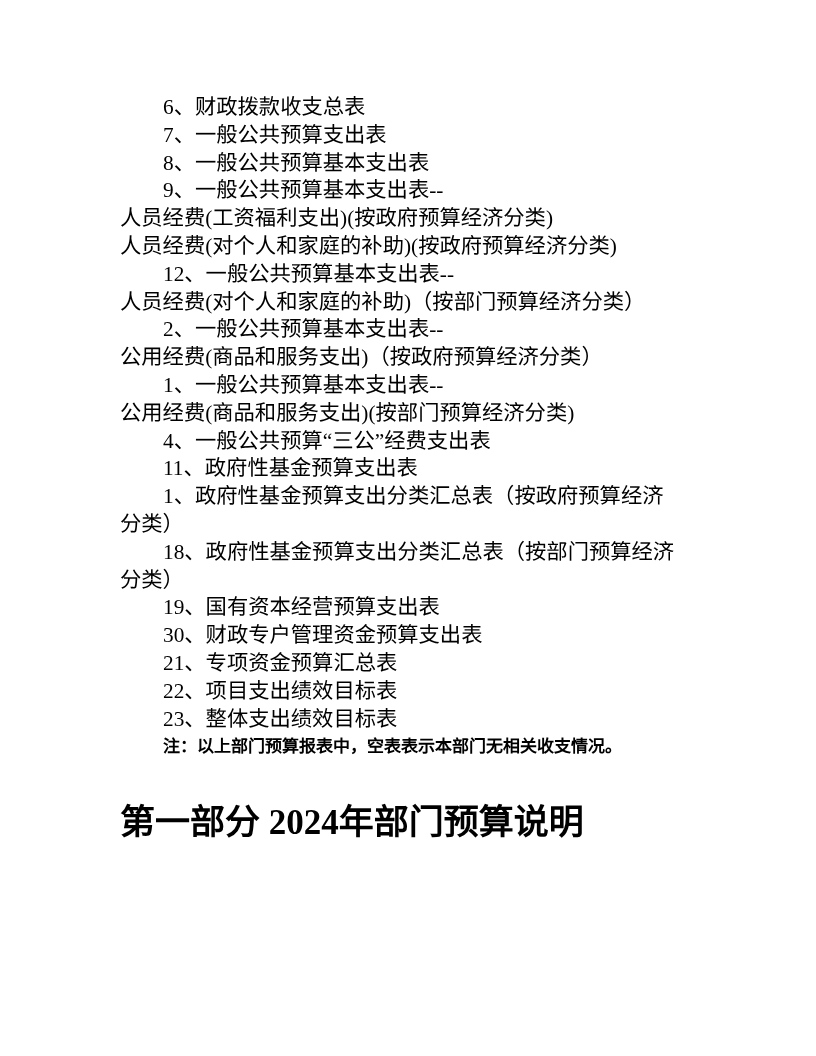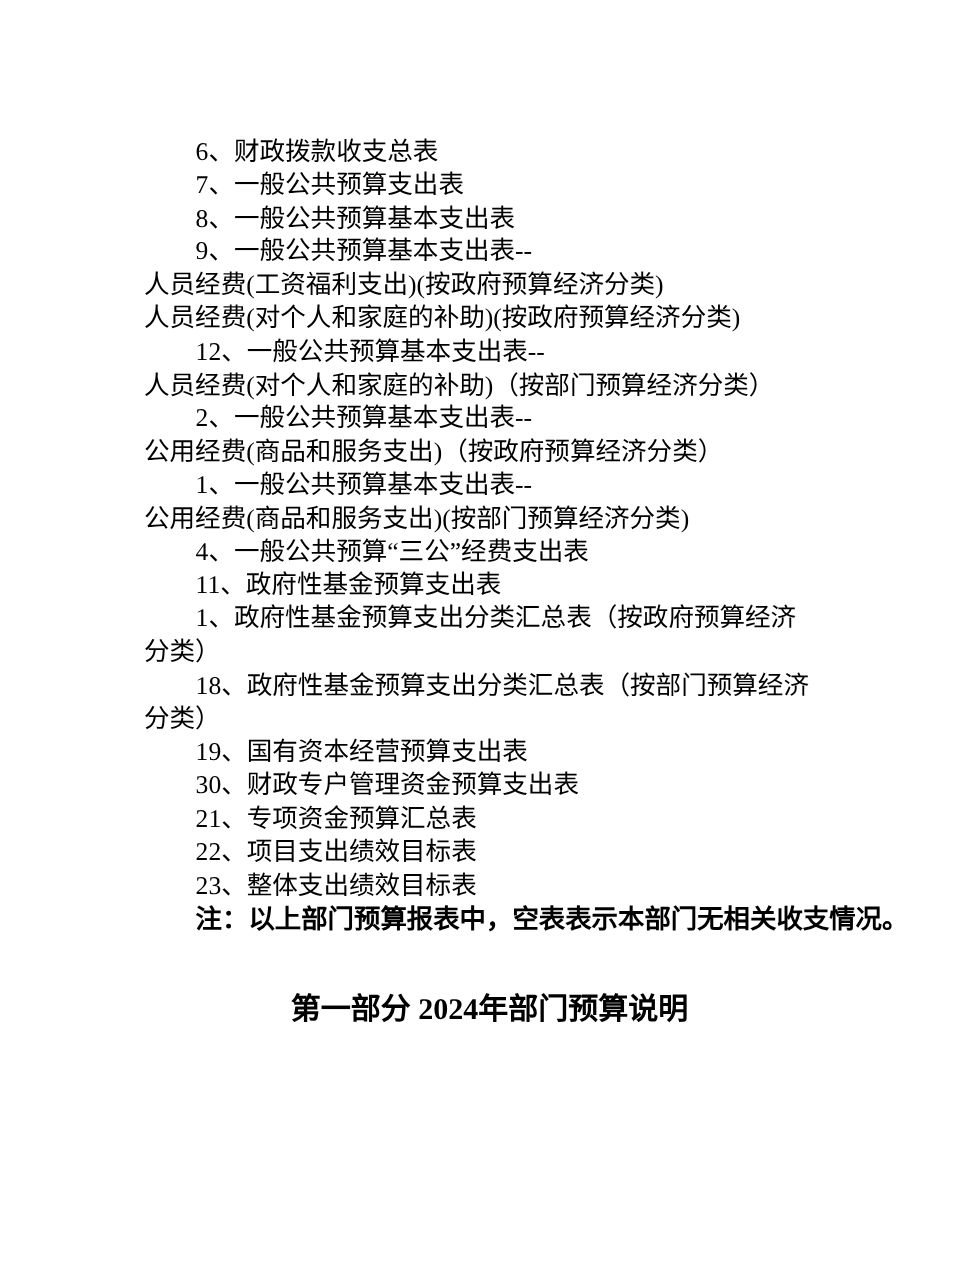--- a/index.html
+++ b/index.html
@@ -11,38 +11,36 @@
     margin: 0 auto;
     background: #ffffff;
     color: #000000;
     overflow: hidden;
     font-family: "Liberation Serif", serif;
   }
   .content {
     padding: 94px 120px 0 120px;
     font-size: 21.3px;
     line-height: 27.8px;
-    margin-top: 19px;
   }
   .line {
     display: block;
     white-space: nowrap;
   }
   .indent {
     text-indent: 43px;
   }
   .note {
     font-weight: bold;
     font-family: "Liberation Sans", sans-serif;
-    font-size: 22px;
+    font-size: 17px;
   }
   .heading {
     margin: 44px 0 0 0;
-    text-align: center;
-    font-size: 25px;
+    font-size: 35px;
     line-height: 36px;
     font-weight: bold;
     font-family: "Liberation Serif", serif;
     white-space: nowrap;
   }
 </style>
 </head>
 <body>
 
 <div class="page">

